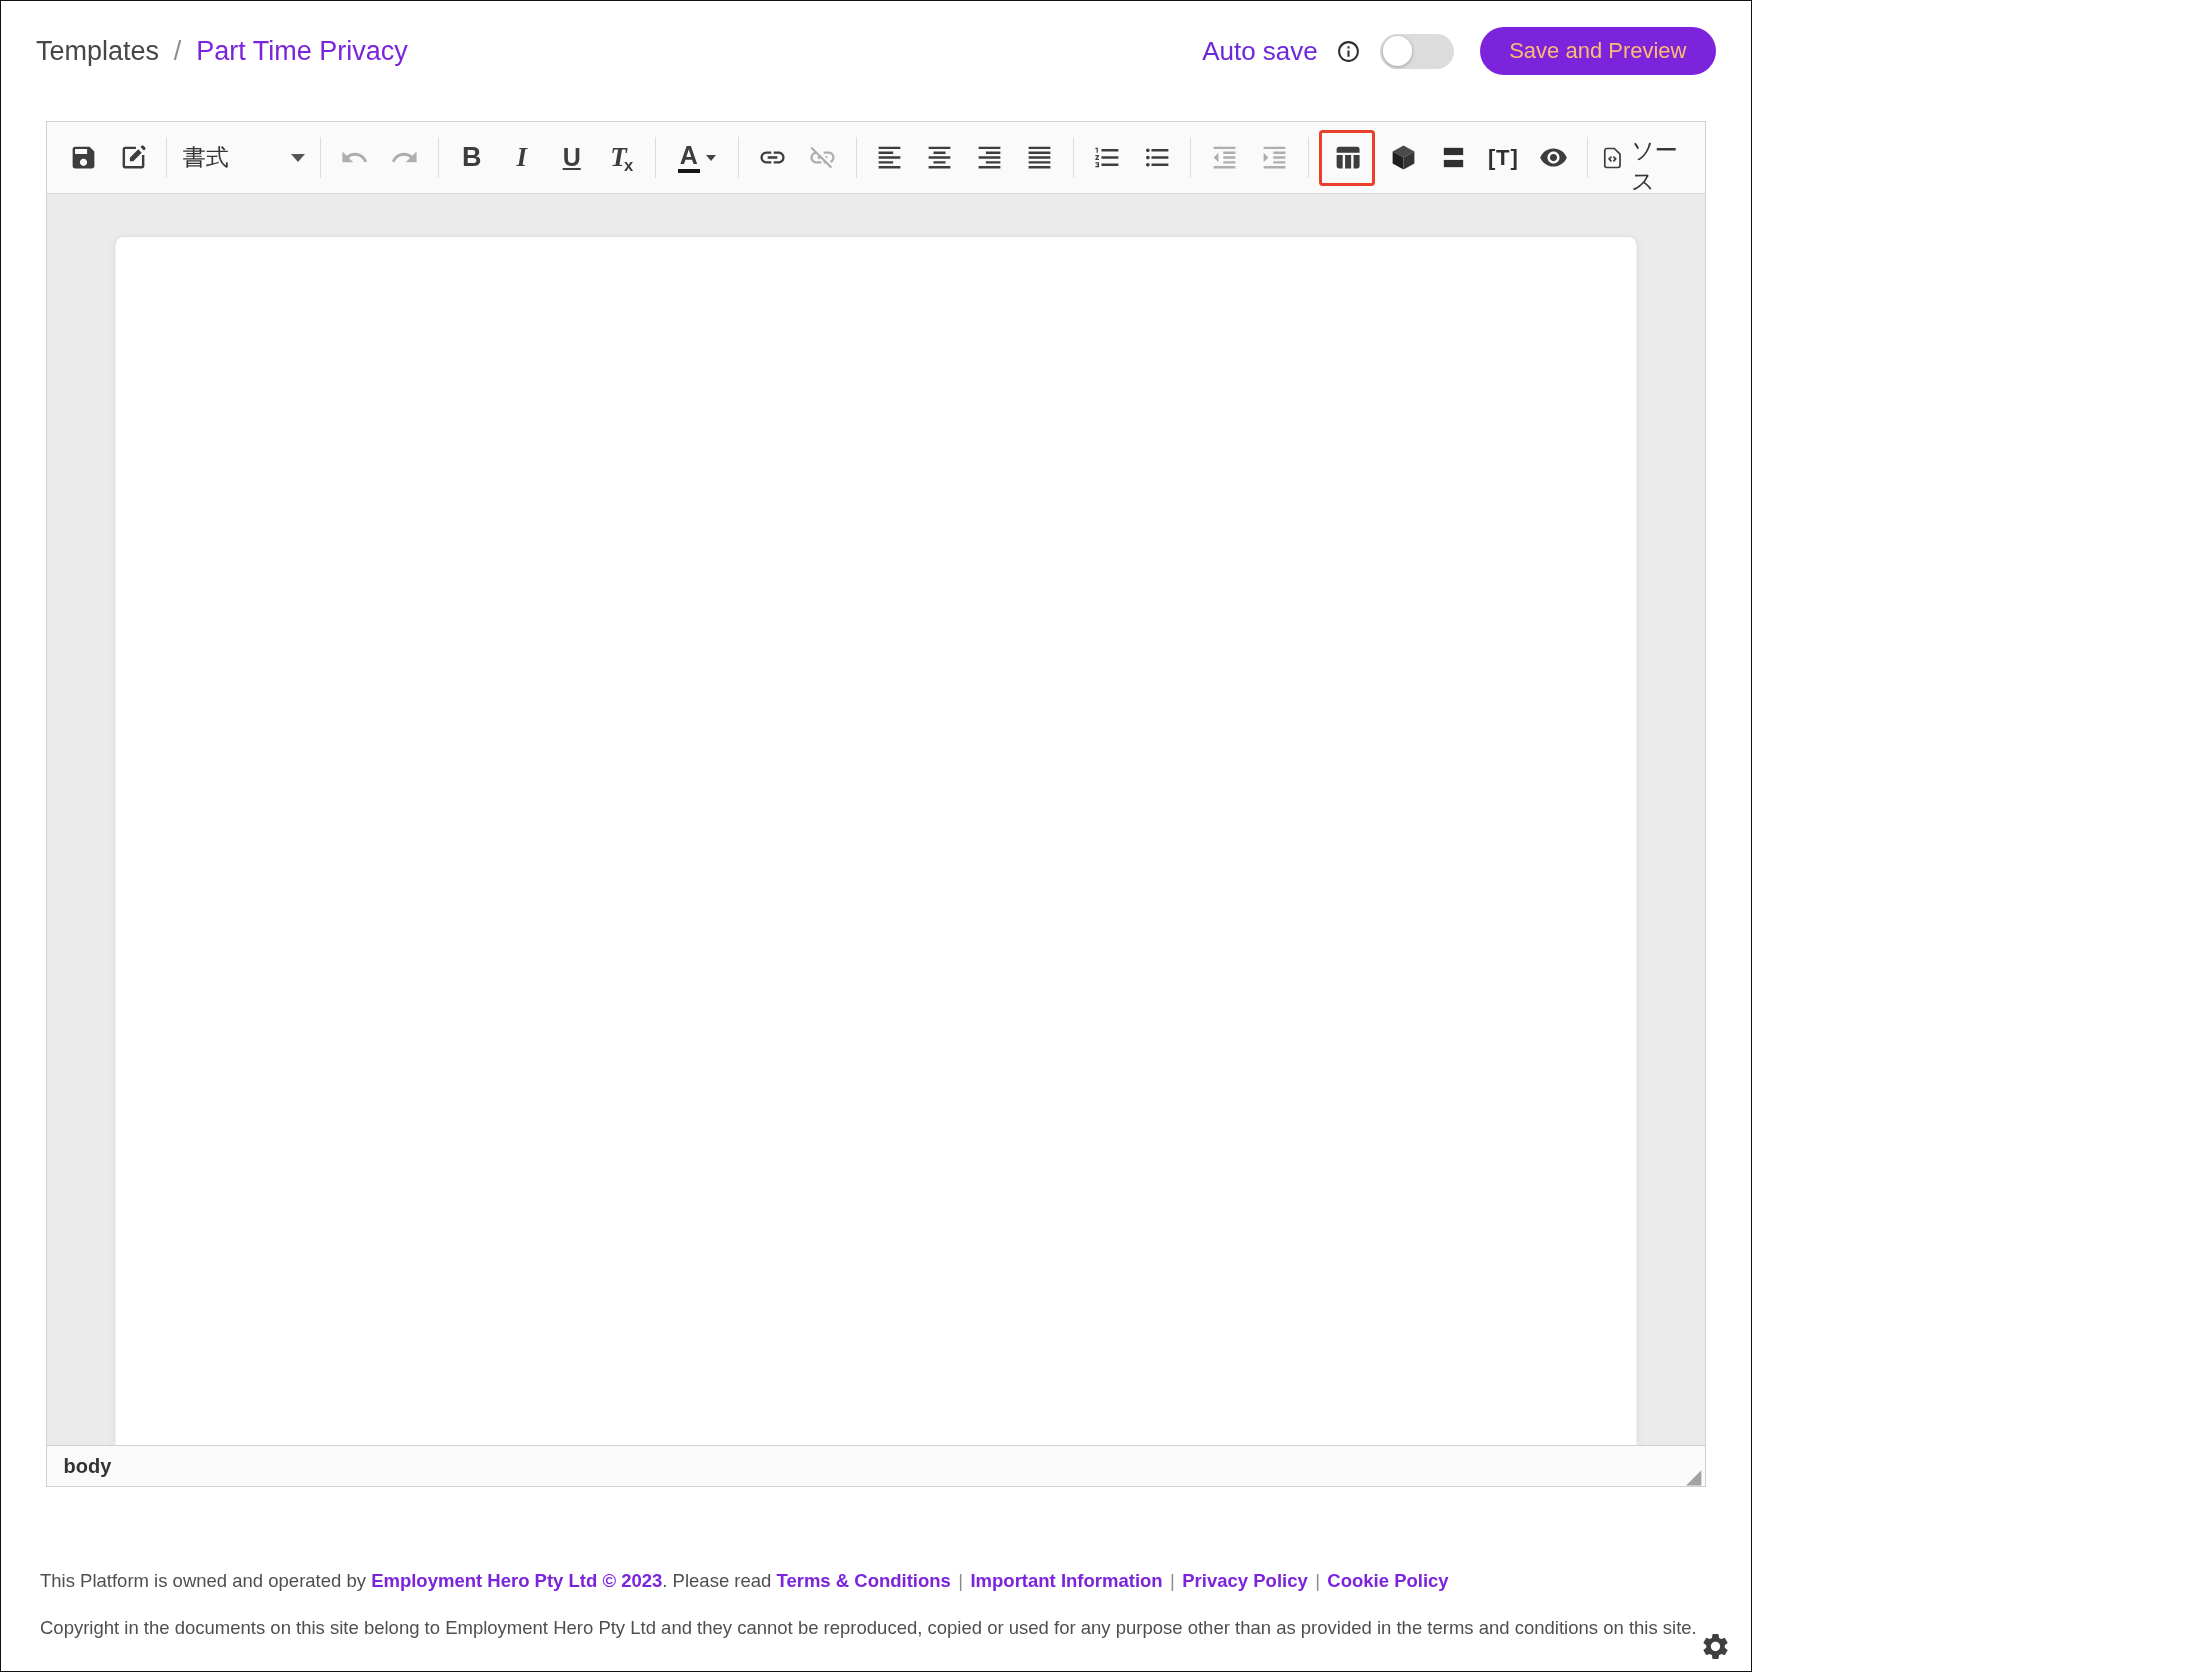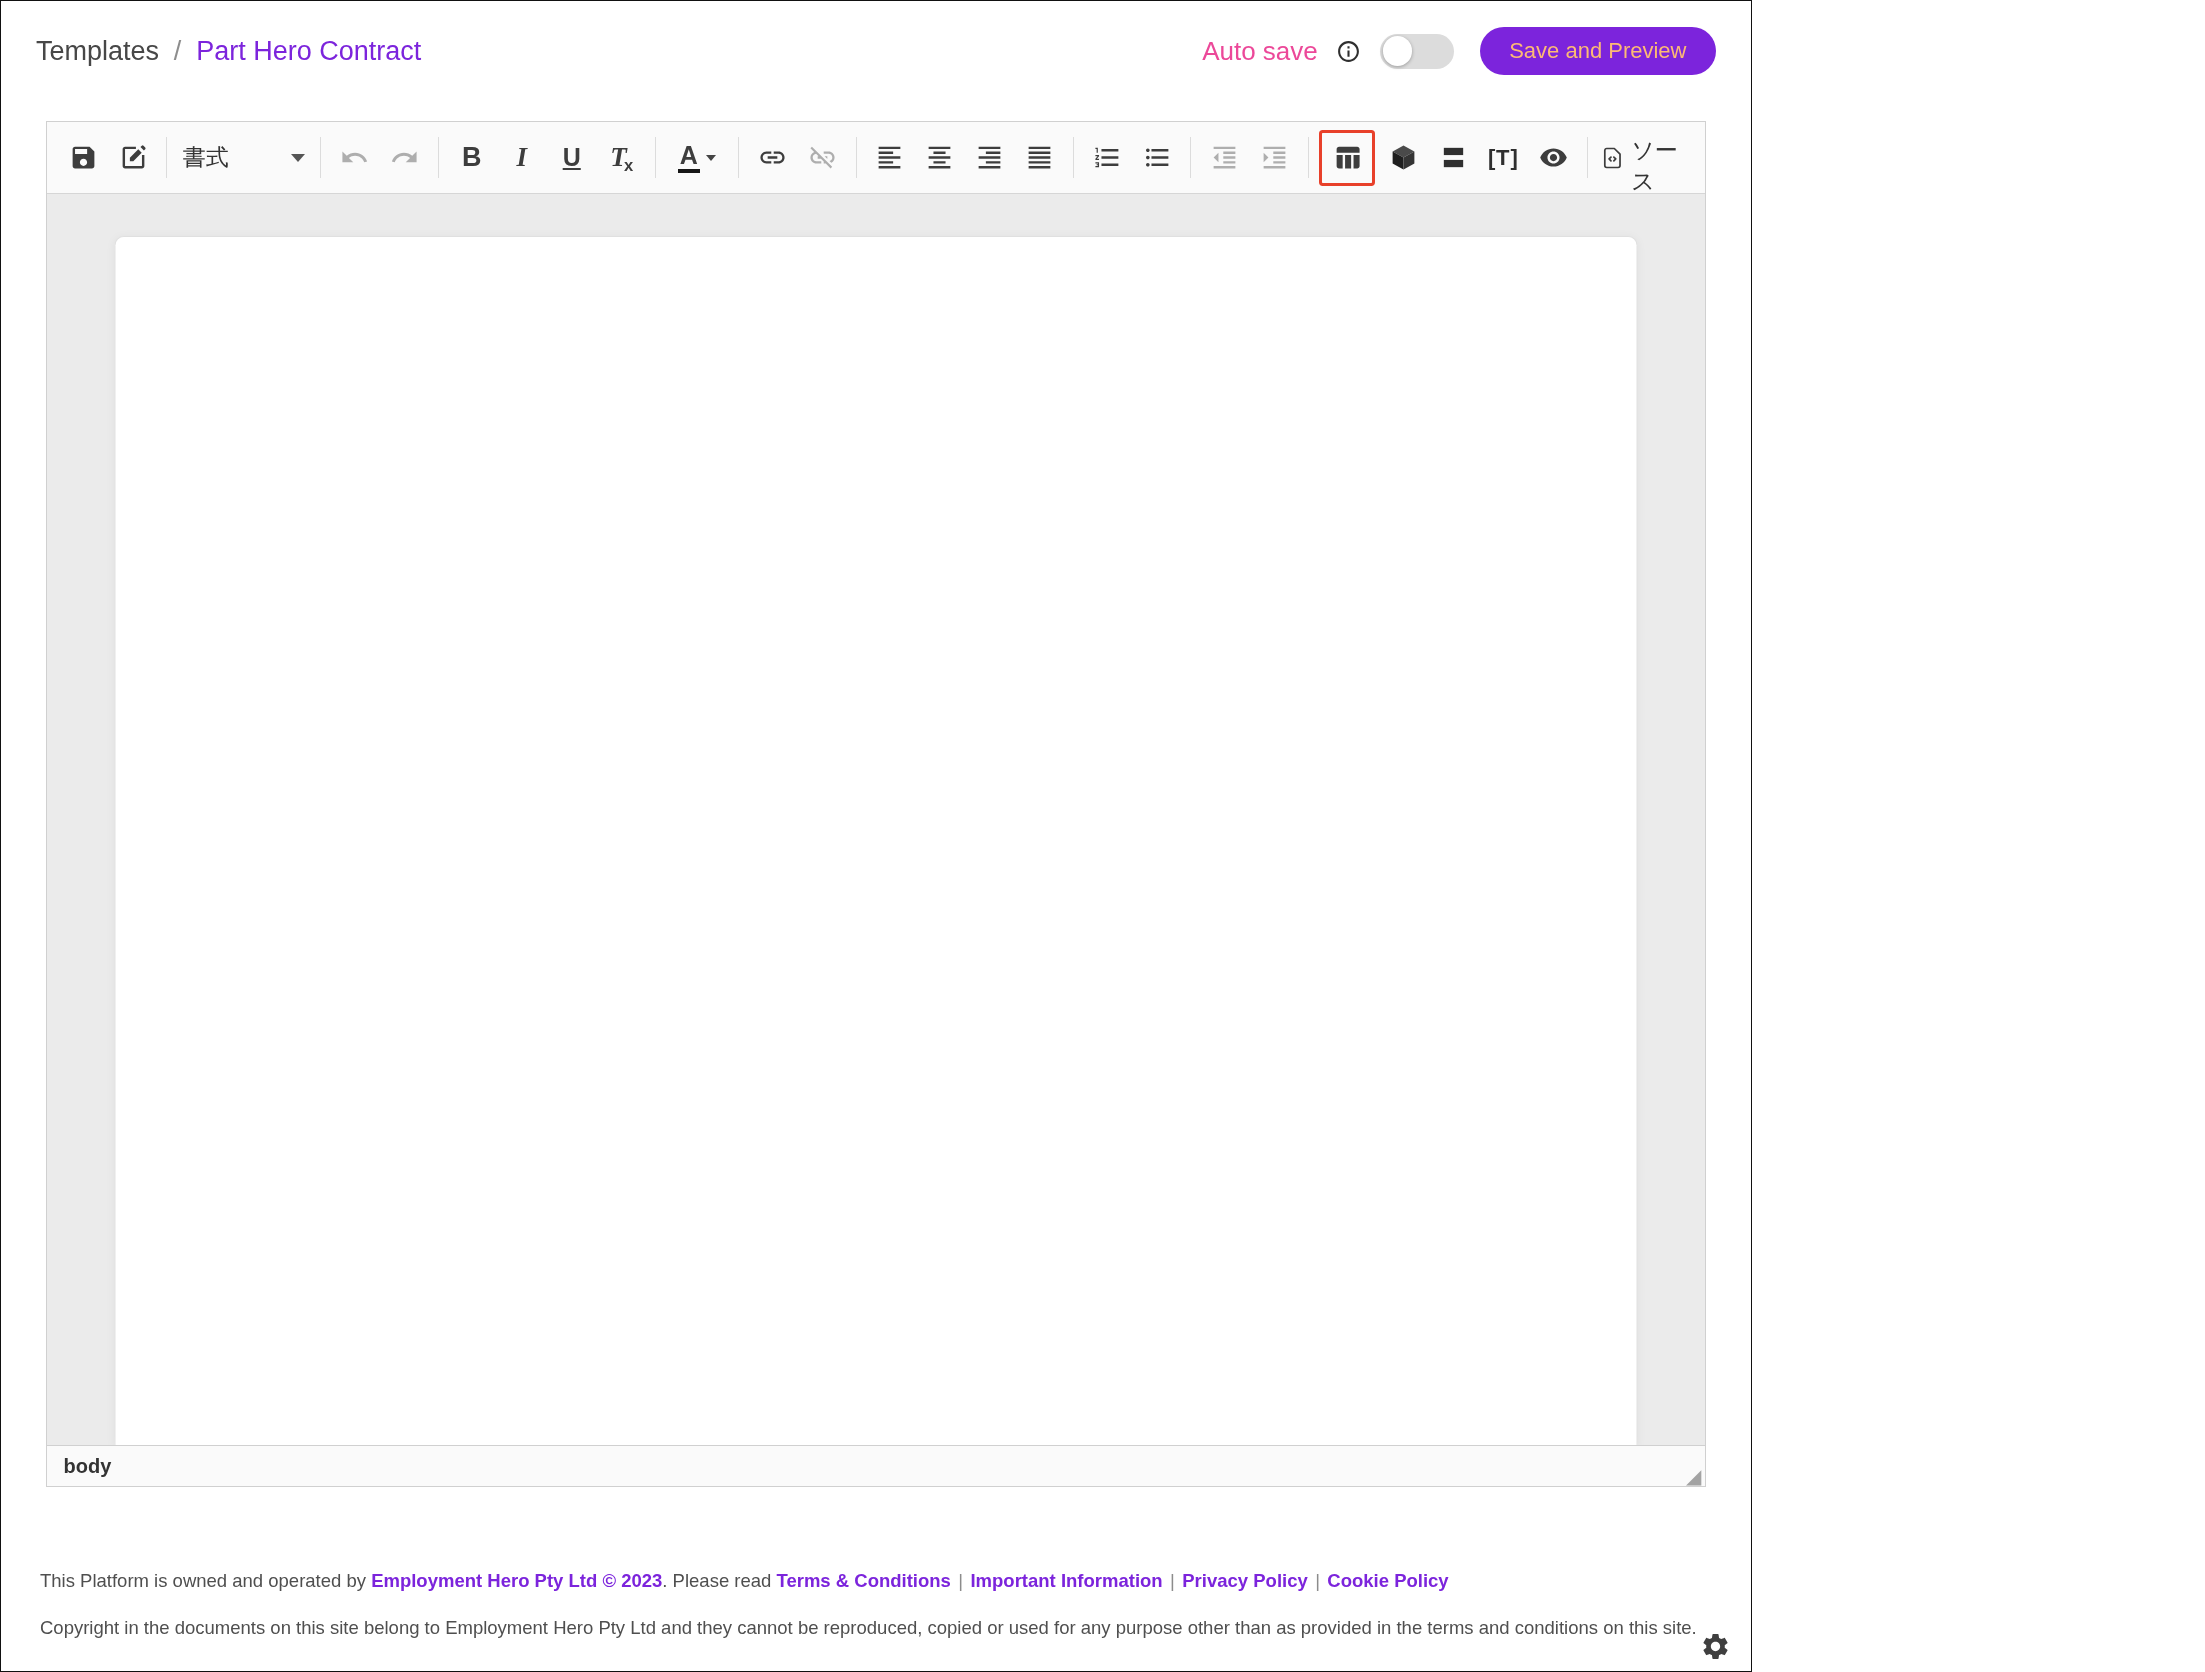--- a/index.html
+++ b/index.html
@@ -9,21 +9,21 @@
   .page { width: 1752px; height: 1672px; border: 1.8px solid #111; background: #fff;
           display: flex; flex-direction: column; position: relative; overflow: hidden; }
 
   
   .topbar { height: 100px; padding: 0 35px; display: flex; align-items: center; justify-content: space-between; }
   .breadcrumb { display: flex; align-items: center; gap: 14.8px; font-size: 27px; }
   .crumb-root { color: #474747; cursor: pointer; }
   .crumb-sep { color: #8d8d8d; }
   .crumb-current { color: #7c24dc; }
   .topbar-right { display: flex; align-items: center; gap: 18.5px; }
-  .autosave-label { font-size: 26px; color: #ec4899; }
+  .autosave-label { font-size: 26px; color: #6d28d9; }
   .info-icon svg { width: 25px; height: 25px; fill: #2f2f2f; display: block; }
   .toggle { width: 74px; height: 35px; border-radius: 17.5px; background: #dcdcdc; position: relative; cursor: pointer; margin-right: 7.4px; }
   .toggle .knob { position: absolute; left: 2.8px; top: 2.8px; width: 29.5px; height: 29.5px; border-radius: 50%;
                   background: #fff; box-shadow: 0 0.9px 3.7px rgba(0,0,0,.3); }
   .btn-primary { height: 48px; padding: 0 29.5px; border: none; border-radius: 24px; background: #7c24dc;
                  color: #fdba74; font-size: 22px; font-family: Liberation Sans, sans-serif; cursor: pointer;
                  display: flex; align-items: center; }
 
   
   .editor-shell { margin: 20px 45px 0; flex: 1; min-height: 0; display: flex; flex-direction: column;
@@ -84,21 +84,21 @@
 </style>
 </head>
 <body>
 
 <div class="page">
 
   <header class="topbar">
     <nav class="breadcrumb">
       <span class="crumb-root">Templates</span>
       <span class="crumb-sep">/</span>
-      <span class="crumb-current">Part Hero Contract</span>
+      <span class="crumb-current">Part Time Privacy</span>
     </nav>
     <div class="topbar-right">
       <span class="autosave-label">Auto save</span>
       <span class="info-icon">
         <svg viewBox="0 0 24 24">
             <path d="M11 7h2v2h-2zm0 4h2v6h-2zm1-9C6.48 2 2 6.48 2 12s4.48 10 10 10 10-4.48 10-10S17.52 2 12 2zm0 18c-4.41 0-8-3.59-8-8s3.59-8 8-8 8 3.59 8 8-3.59 8-8 8z"></path>
           </svg>
       </span>
       <span class="toggle">
           <span class="knob"></span>

